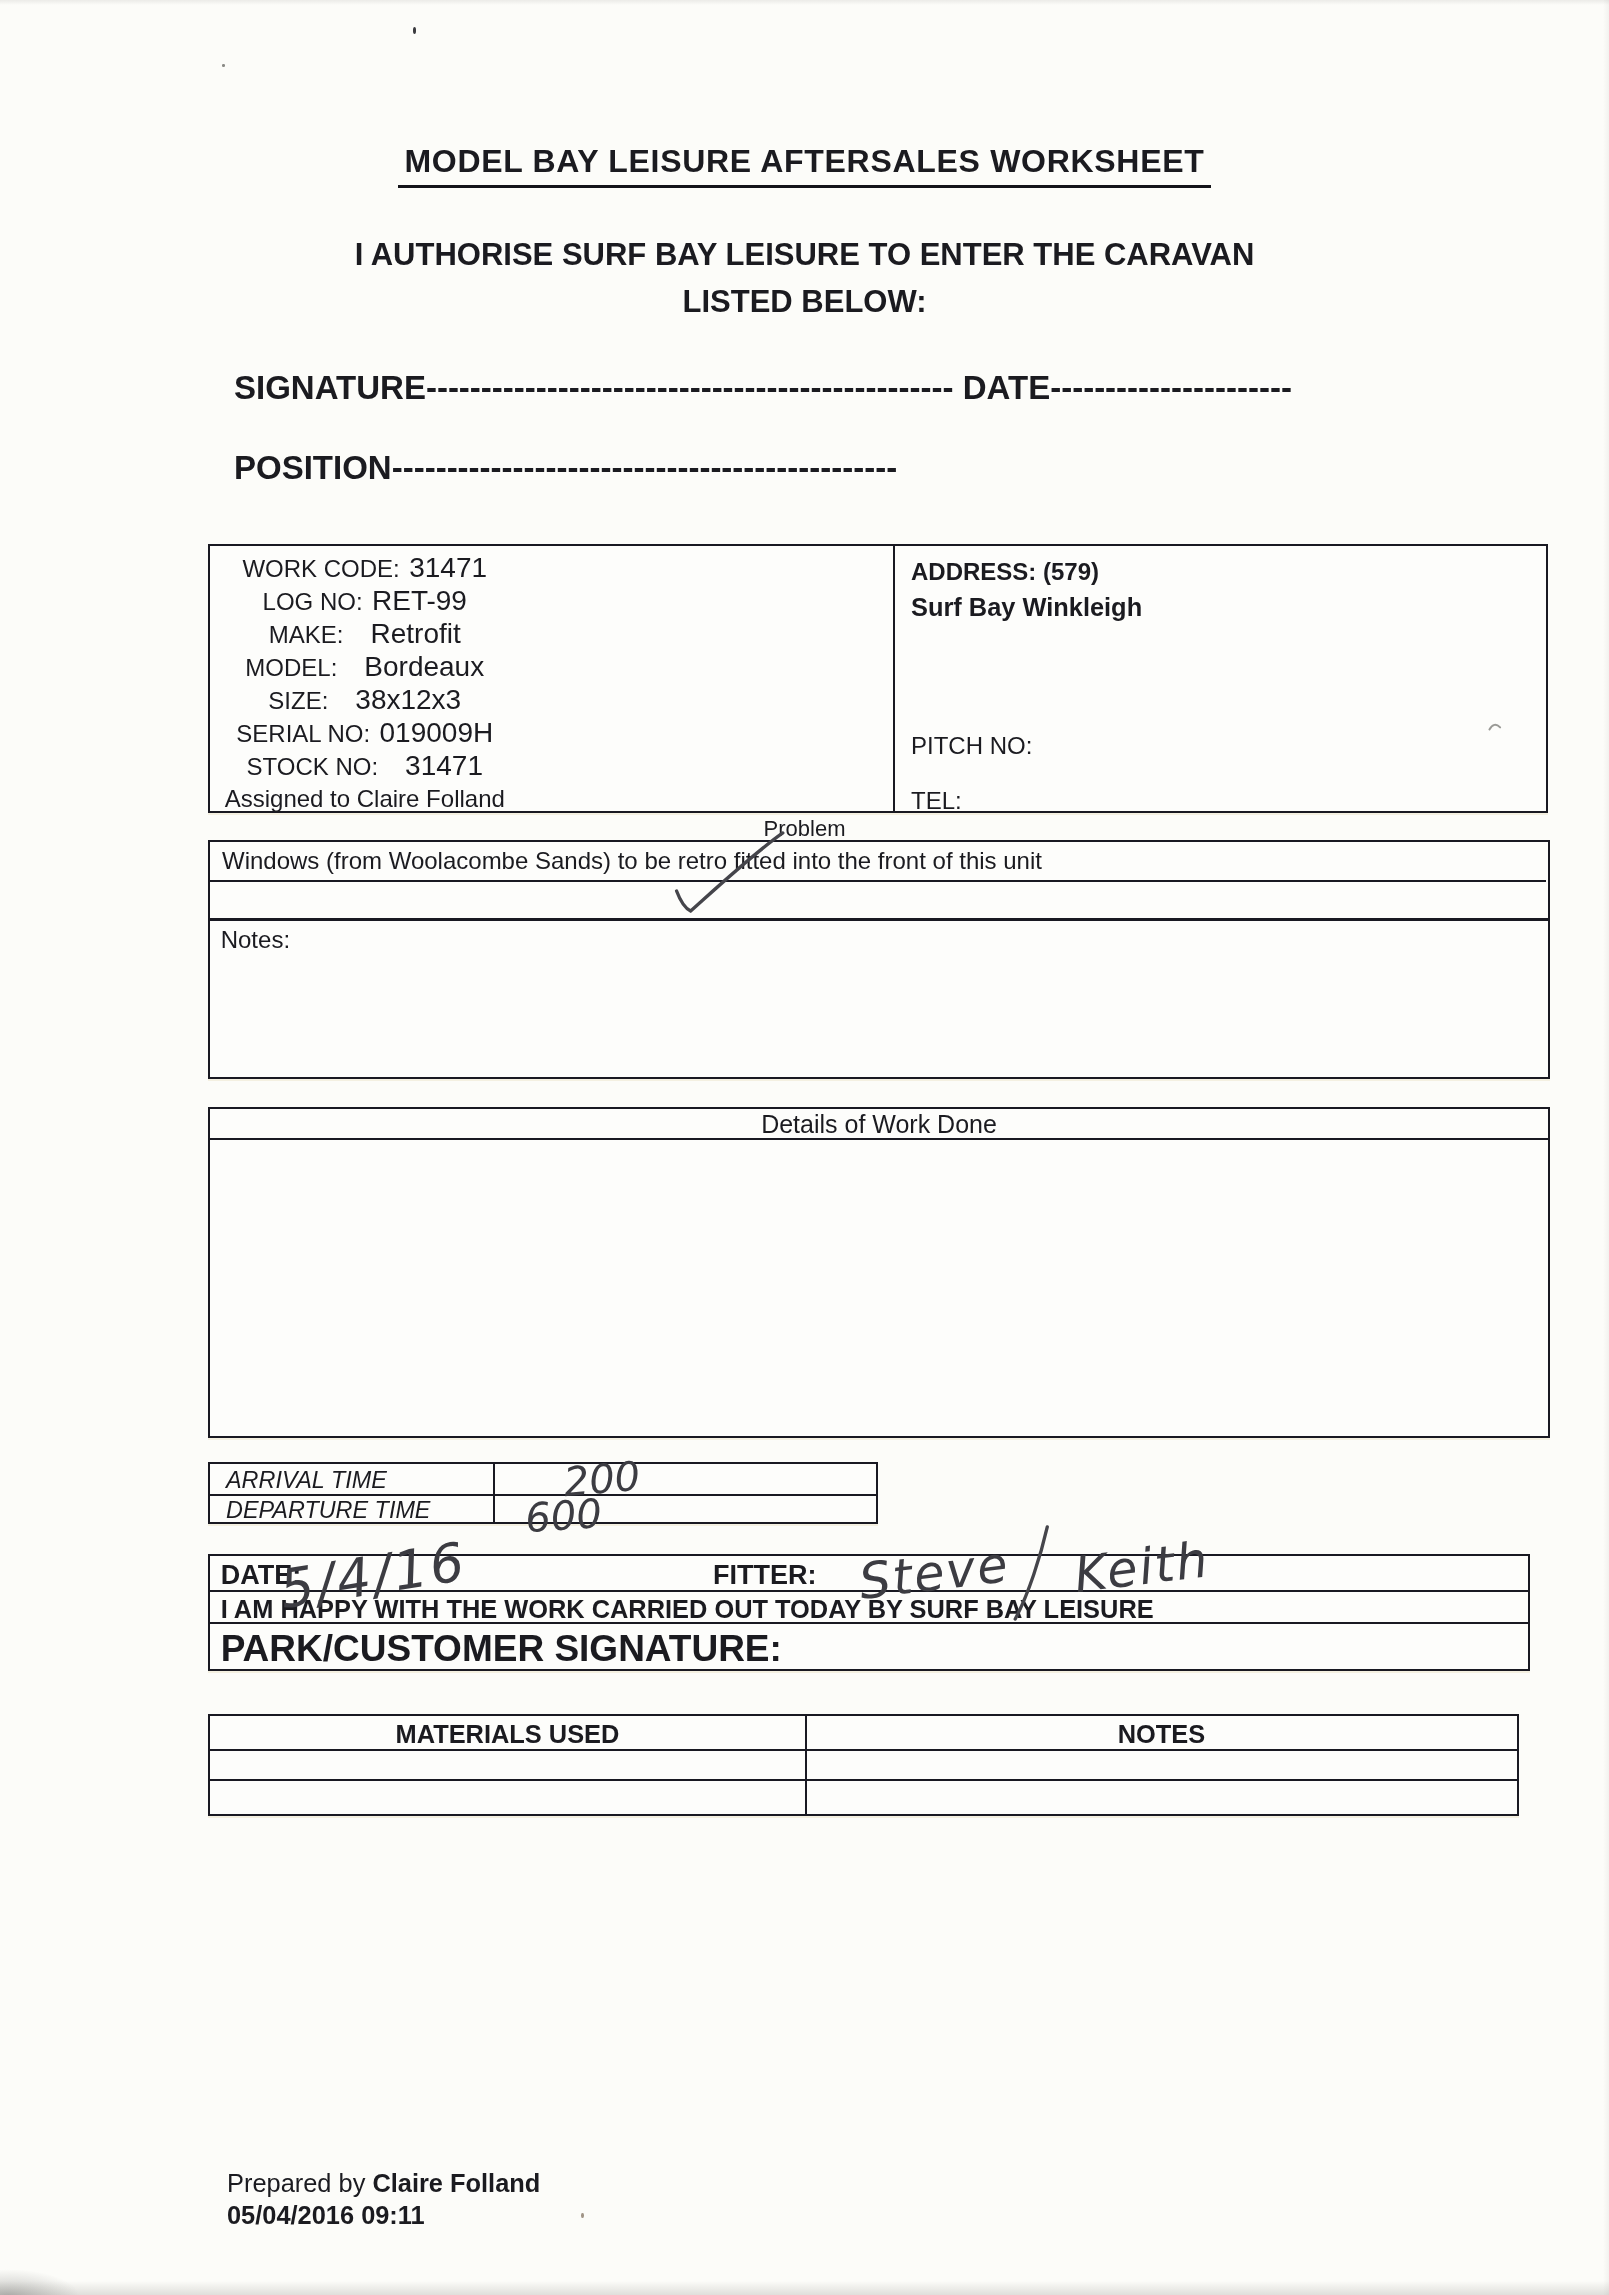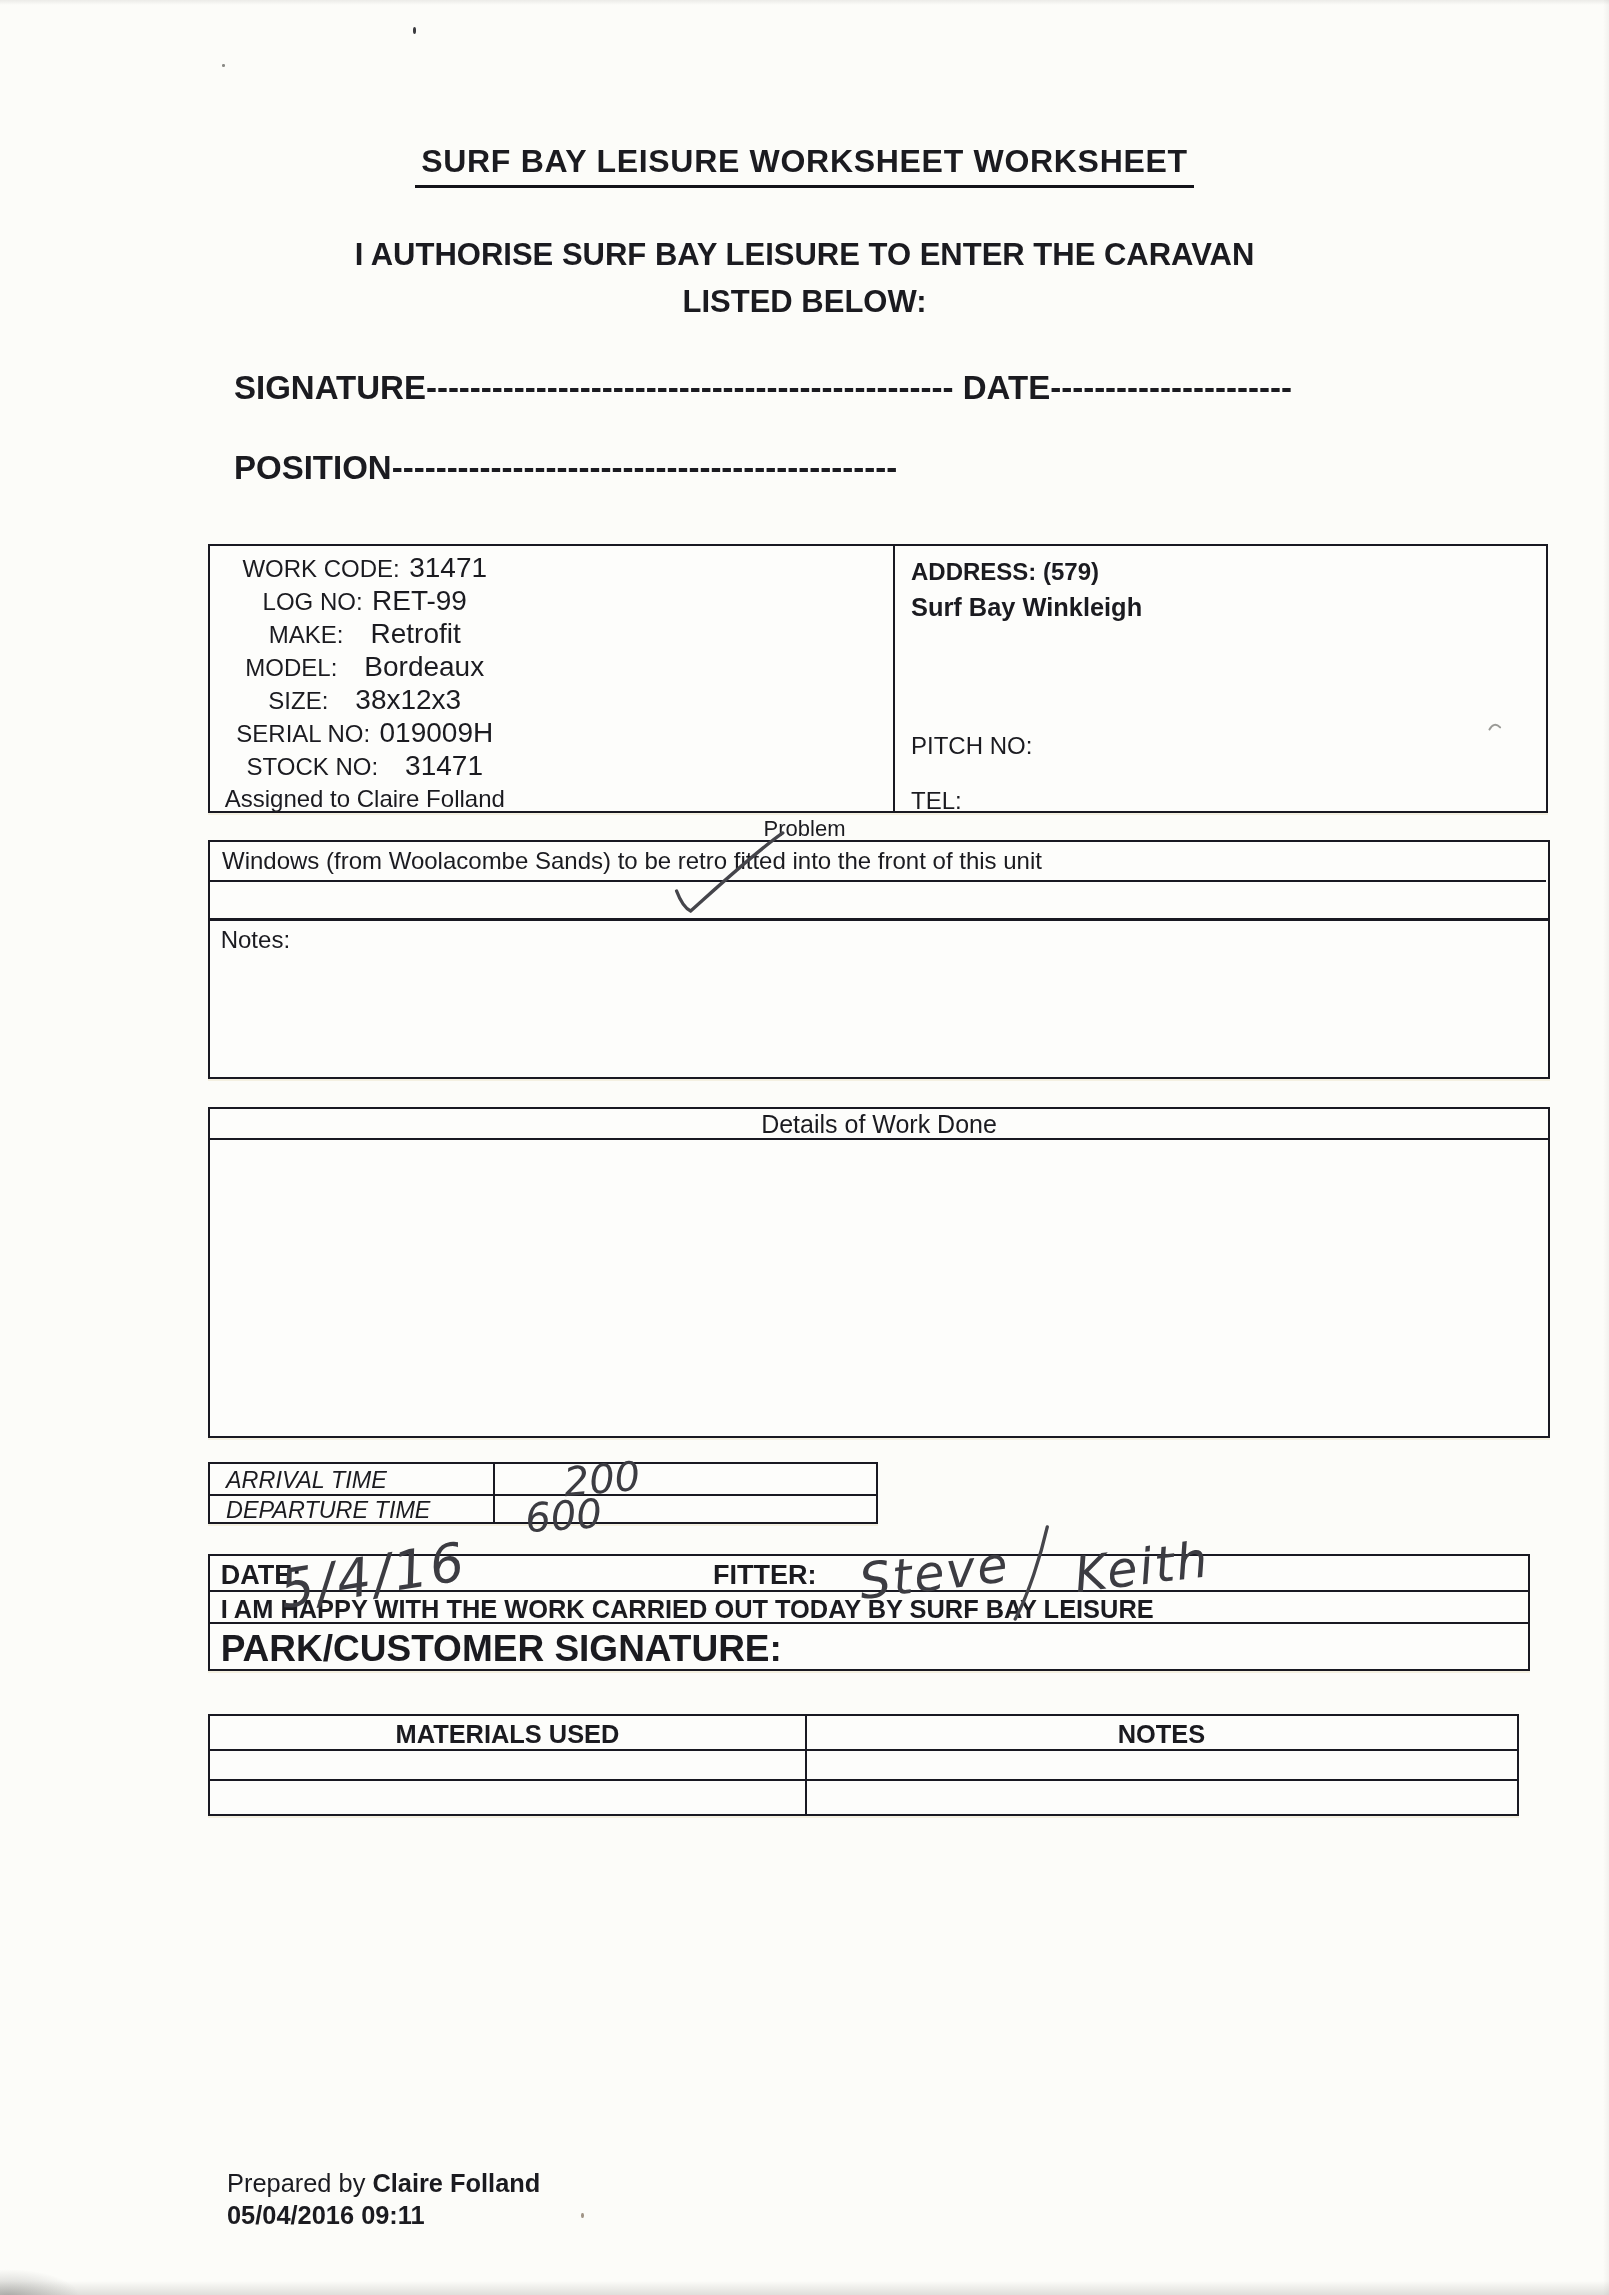--- a/index.html
+++ b/index.html
@@ -83,21 +83,21 @@
   .edge-right{left:1603px;top:0;width:6.7px;height:2295px;background:linear-gradient(to left,rgba(100,98,94,0.08),transparent);}
   .corner-smudge{left:0;top:2269px;width:80px;height:27px;
       background:radial-gradient(ellipse at 10% 100%,rgba(40,40,38,0.28),transparent 70%);}
 </style>
 </head>
 <body>
 
 <div class="page">
 
   <div class="abs title-wrap">
-    <span class="title">SURF BAY LEISURE WORKSHEET WORKSHEET</span>
+    <span class="title">MODEL BAY LEISURE AFTERSALES WORKSHEET</span>
   </div>
 
   <div class="abs auth">
     <div>I AUTHORISE SURF BAY LEISURE TO ENTER THE CARAVAN</div>
     <div>LISTED BELOW:</div>
   </div>
 
   <div class="abs sigrow">
     <span>SIGNATURE</span><span>------------------------------------------------</span><span class="gap">DATE</span><span>----------------------</span>
   </div>

